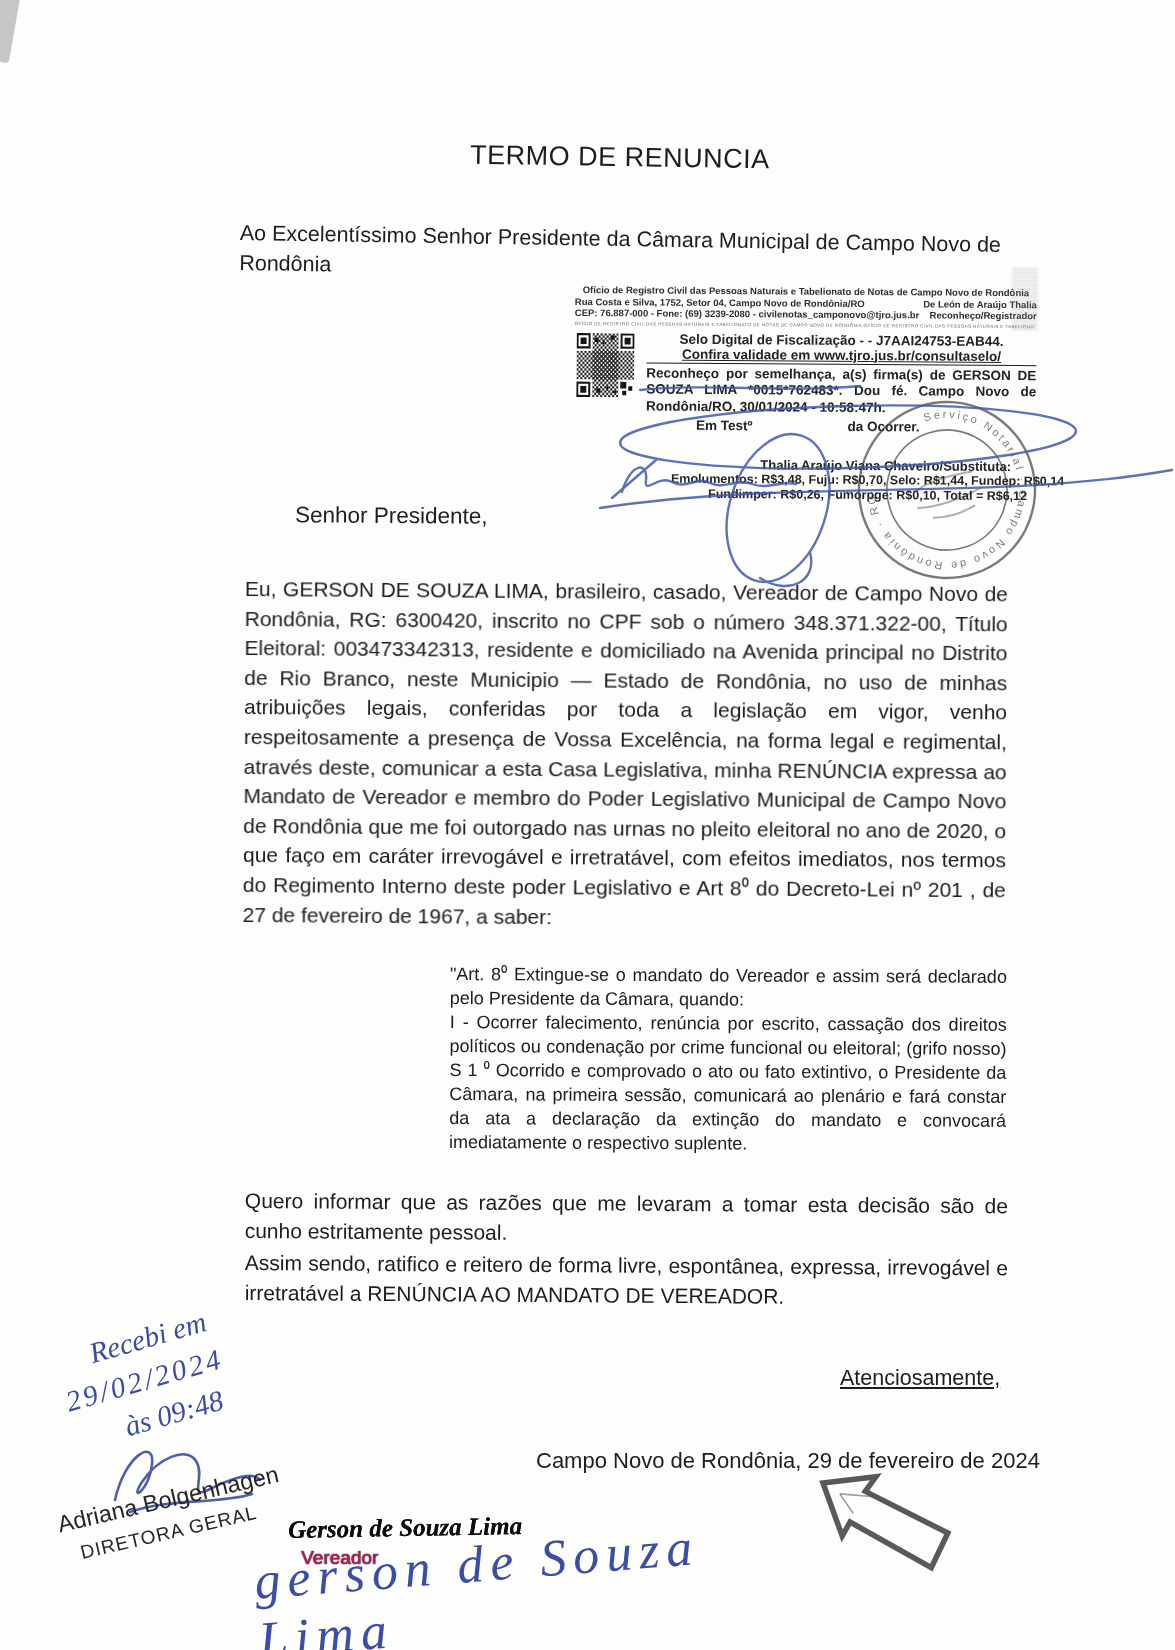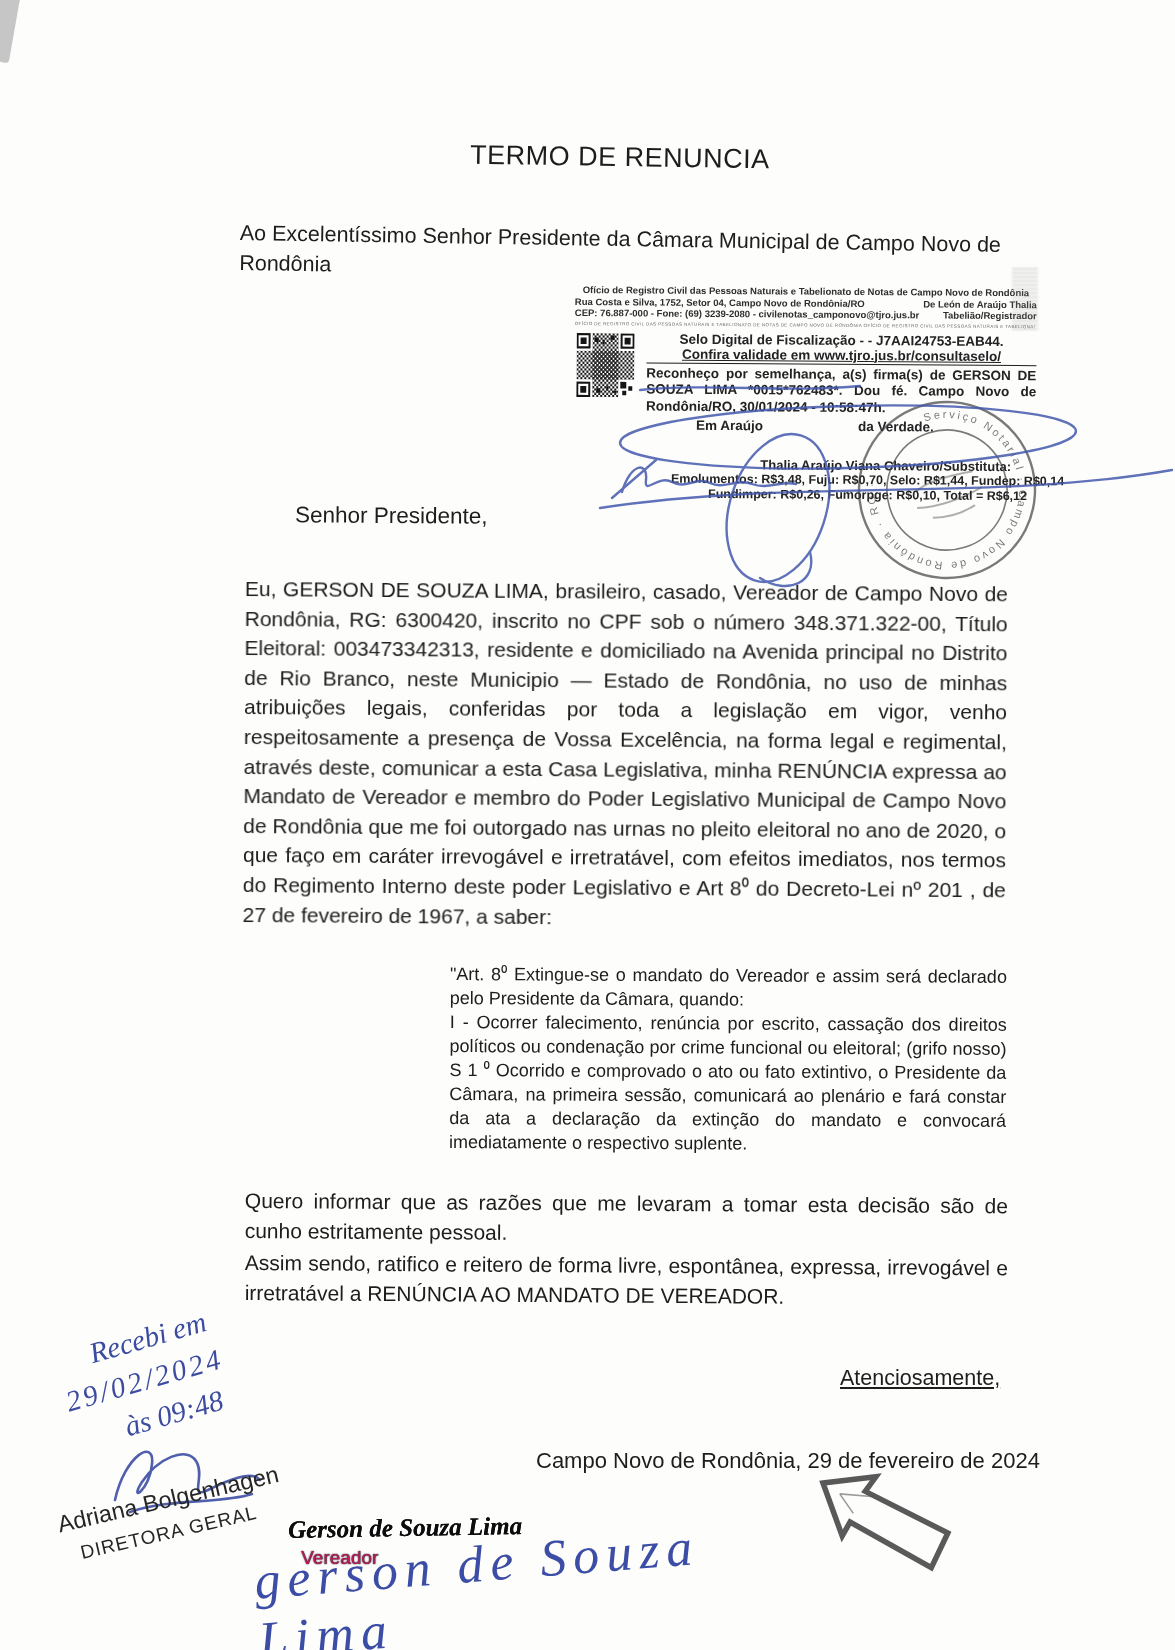--- a/index.html
+++ b/index.html
@@ -75,21 +75,21 @@
 
   <div class="abs stamp">
     <div class="stamp-hd">
       <div>Ofício de Registro Civil das Pessoas Naturais e Tabelionato de Notas de Campo Novo de Rondônia</div>
       <div class="row">
         <span>Rua Costa e Silva, 1752, Setor 04, Campo Novo de Rondônia/RO</span>
         <span>De León de Araújo Thalia</span>
       </div>
       <div class="row">
         <span>CEP: 76.887-000 - Fone: (69) 3239-2080 - civilenotas_camponovo@tjro.jus.br</span>
-        <span>Tabelião/Registrador</span>
+        <span>Reconheço/Registrador</span>
       </div>
     </div>
     <div class="microprint">OFÍCIO DE REGISTRO CIVIL DAS PESSOAS NATURAIS E TABELIONATO DE NOTAS DE CAMPO NOVO DE RONDÔNIA OFÍCIO DE REGISTRO CIVIL DAS PESSOAS NATURAIS E TABELIONATO DE NOTAS DE CAMPO NOVO DE RONDÔNIA OFÍCIO DE REGISTRO CIVIL DAS PESSOAS NATURAIS</div>
 
     <div class="stamp-body">
       <div class="qr">
         <svg width="58" height="64" viewBox="0 0 29 29" preserveAspectRatio="none">
           <rect width="29" height="29" fill="#fff"></rect>
           <defs>
             <pattern id="qrp" width="2" height="2" patternUnits="userSpaceOnUse">
@@ -104,22 +104,22 @@
           <path fill="#151515" d="M2,2h3v3h-3z M24,2h3v3h-3z M2,24h3v3h-3z"></path>
           <path fill="#151515" d="M22,22h3v3h-3z M26,24h2v2h-2z M23,26h2v2h-2z M9,2h2v2h-2z M13,3h1v2h-1z M17,1h2v2h-2z M10,25h2v2h-2z M15,24h1v2h-1z M18,26h2v1h-2z"></path>
         </svg>
       </div>
 
       <div class="stamp-right">
         <div class="seal-line">Selo Digital de Fiscalização - - J7AAI24753-EAB44.</div>
         <div class="verify-line">Confira validade em www.tjro.jus.br/consultaselo/</div>
         <div class="recognition">Reconheço por semelhança, a(s) firma(s) de GERSON DE SOUZA LIMA *0015*762483*. Dou fé. Campo Novo de Rondônia/RO, 30/01/2024 - 10:58:47h.</div>
         <div class="attest">
-          <span>Em Araújo</span>
-          <span>da Verdade.</span>
+          <span>Em Testº</span>
+          <span>da Ocorrer.</span>
         </div>
         <div class="substitute">Thalia Araújo Viana Chaveiro/Substituta:</div>
         <div class="fees">Emolumentos: R$3,48, Fuju: R$0,70, Selo: R$1,44, Fundep: R$0,14</div>
         <div class="fees">Fundimper: R$0,26, Fumorpge: R$0,10, Total = R$6,12</div>
       </div>
     </div>
   </div>
 
   <div class="abs edge-fuzz"></div>
 

